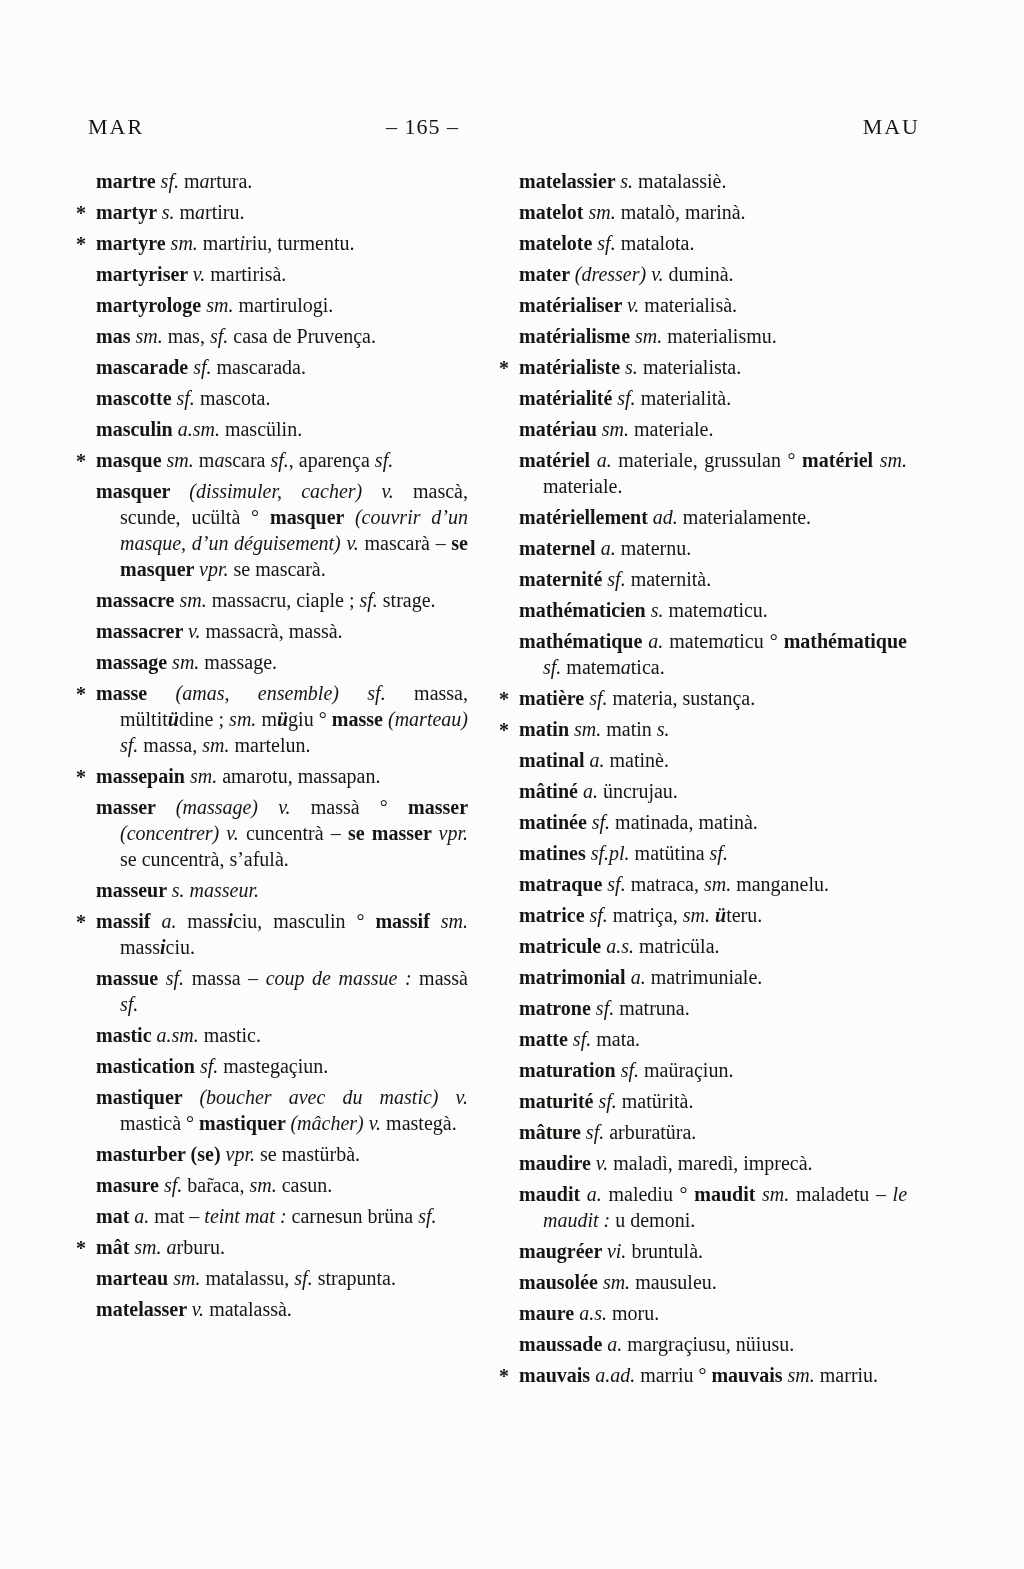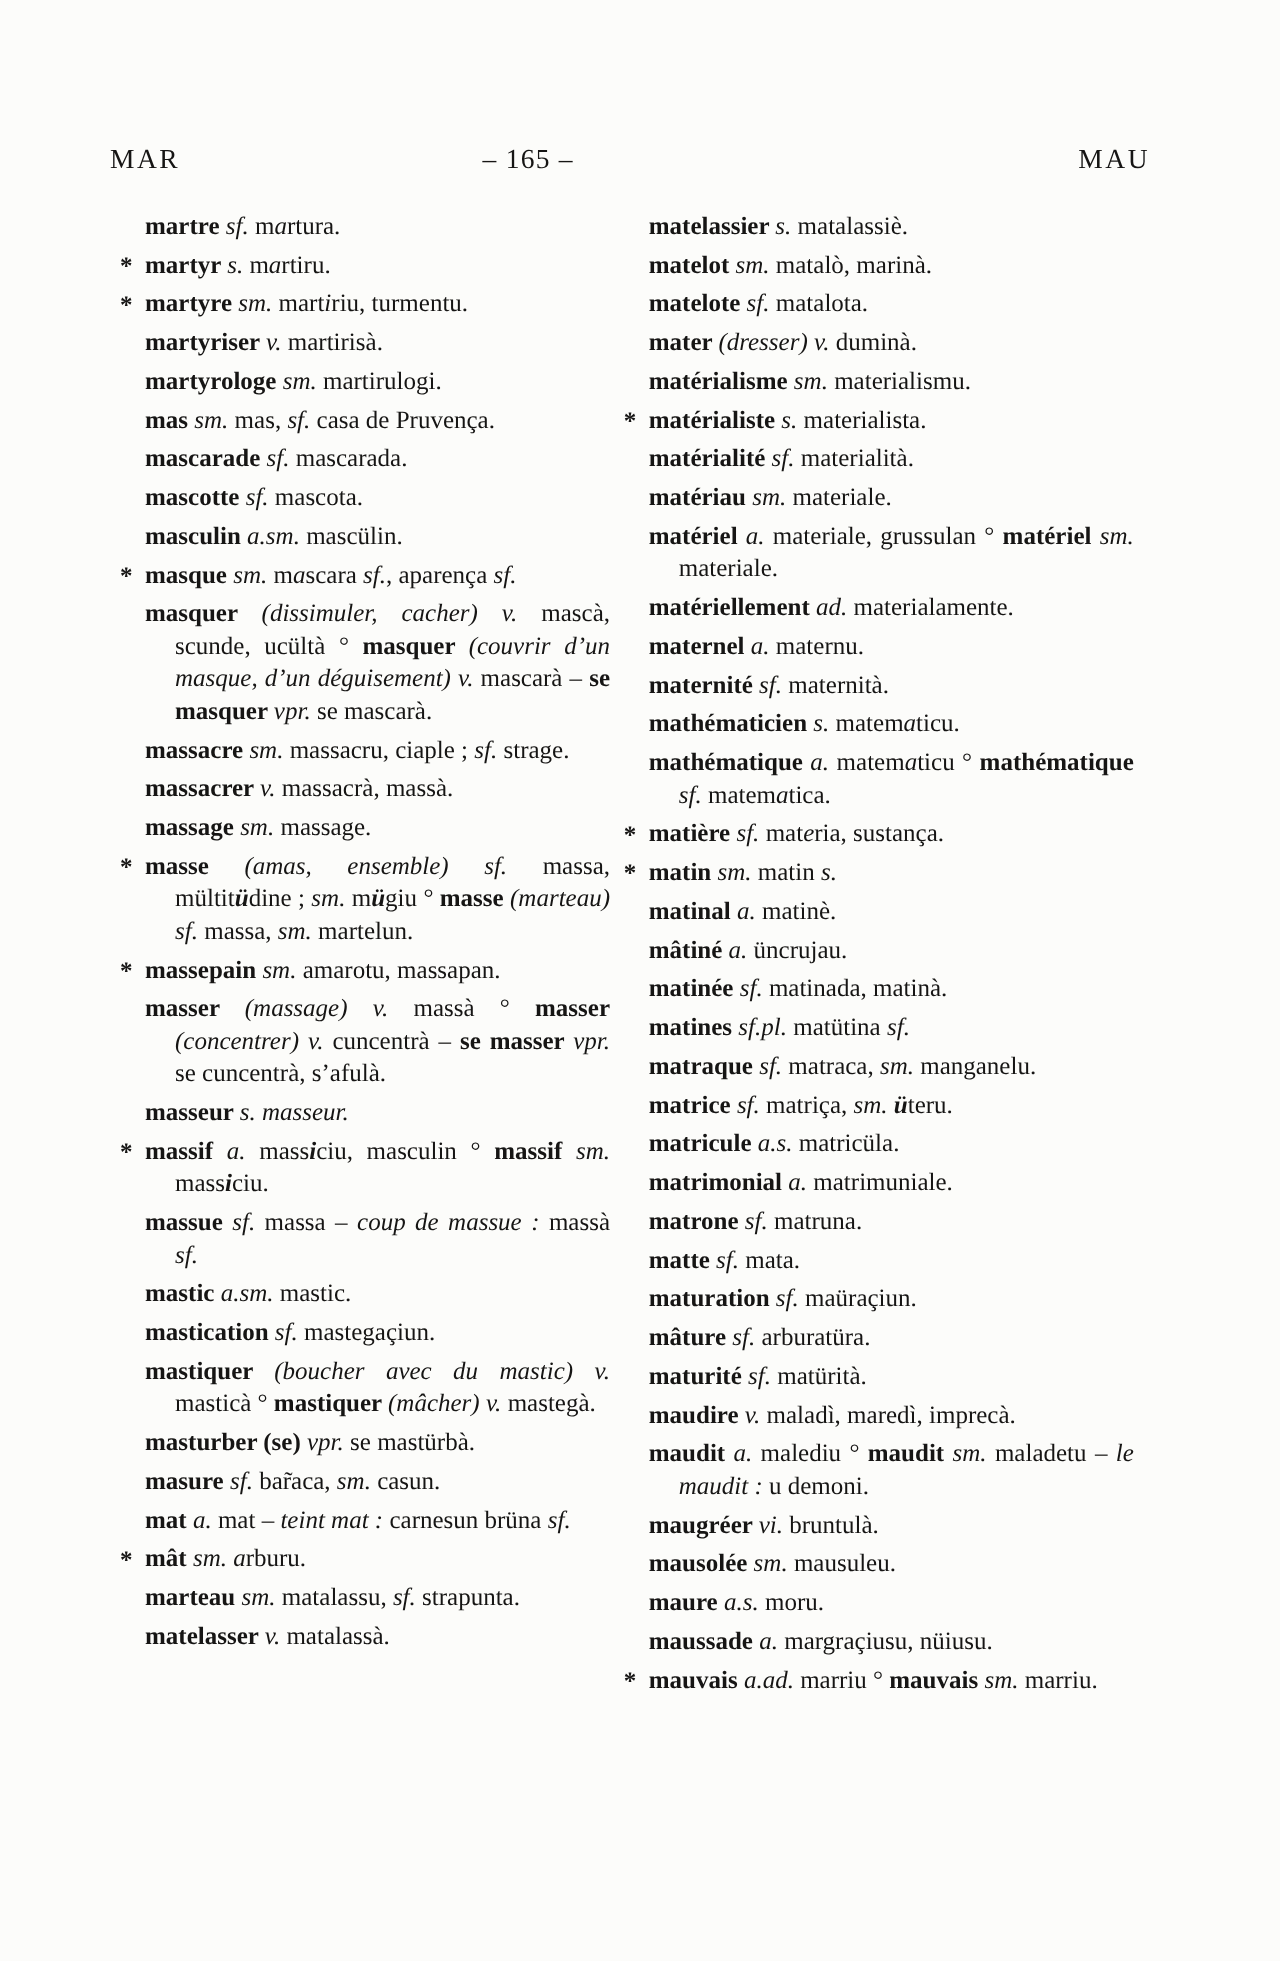--- a/index.html
+++ b/index.html
@@ -18,21 +18,21 @@
     white-space:nowrap;
   }
   #hw-left{left:88px;}
   #hw-center{left:386px;width:200px;letter-spacing:1px;}
   #hw-right{right:104px;}
   .column{
     position:absolute;top:168px;
     font-size:20px;line-height:26px;
     text-align:justify;
   }
-  #col-left{left:116px;width:372px;}
+  #col-left{left:96px;width:372px;}
   #col-right{left:519px;width:388px;}
   .entry{
     padding-left:24px;
     text-indent:-24px;
     position:relative;
     margin-bottom:5px;
   }
   .star{
     position:absolute;
     left:-20px;top:1px;
@@ -82,20 +82,21 @@
     <div class="entry"><span class="b">mat </span><span class="i">a. </span><span class="n">mat – </span><span class="i">teint mat : </span><span class="n">carnesun brüna </span><span class="i">sf.</span></div>
     <div class="entry"><span class="star">*</span><span class="b">mât </span><span class="i">sm. </span><span class="i">a</span><span class="n">rburu.</span></div>
     <div class="entry"><span class="b">marteau </span><span class="i">sm. </span><span class="n">matalassu, </span><span class="i">sf. </span><span class="n">strapunta.</span></div>
     <div class="entry"><span class="b">matelasser </span><span class="i">v. </span><span class="n">matalassà.</span></div>
   </div>
 <div id="col-right" class="column">
     <div class="entry"><span class="b">matelassier </span><span class="i">s. </span><span class="n">matalassiè.</span></div>
     <div class="entry"><span class="b">matelot </span><span class="i">sm. </span><span class="n">matalò, marinà.</span></div>
     <div class="entry"><span class="b">matelote </span><span class="i">sf. </span><span class="n">matalota.</span></div>
     <div class="entry"><span class="b">mater </span><span class="i">(dresser) v. </span><span class="n">duminà.</span></div>
+    <div class="entry"><span class="b">matérialiser </span><span class="i">v. </span><span class="n">materialisà.</span></div>
     <div class="entry"><span class="b">matérialisme </span><span class="i">sm. </span><span class="n">materialismu.</span></div>
     <div class="entry"><span class="star">*</span><span class="b">matérialiste </span><span class="i">s. </span><span class="n">materialista.</span></div>
     <div class="entry"><span class="b">matérialité </span><span class="i">sf. </span><span class="n">materialità.</span></div>
     <div class="entry"><span class="b">matériau </span><span class="i">sm. </span><span class="n">materiale.</span></div>
     <div class="entry"><span class="b">matériel </span><span class="i">a. </span><span class="n">materiale, grussulan ° </span><span class="b">matériel </span><span class="i">sm. </span><span class="n">materiale.</span></div>
     <div class="entry"><span class="b">matériellement </span><span class="i">ad. </span><span class="n">materialamente.</span></div>
     <div class="entry"><span class="b">maternel </span><span class="i">a. </span><span class="n">maternu.</span></div>
     <div class="entry"><span class="b">maternité </span><span class="i">sf. </span><span class="n">maternità.</span></div>
     <div class="entry"><span class="b">mathématicien </span><span class="i">s. </span><span class="n">matem</span><span class="i">a</span><span class="n">ticu.</span></div>
     <div class="entry"><span class="b">mathématique </span><span class="i">a. </span><span class="n">matem</span><span class="i">a</span><span class="n">ticu ° </span><span class="b">mathématique </span><span class="i">sf. </span><span class="n">matem</span><span class="i">a</span><span class="n">tica.</span></div>
@@ -105,22 +106,22 @@
     <div class="entry"><span class="b">mâtiné </span><span class="i">a. </span><span class="n">üncrujau.</span></div>
     <div class="entry"><span class="b">matinée </span><span class="i">sf. </span><span class="n">matinada, matinà.</span></div>
     <div class="entry"><span class="b">matines </span><span class="i">sf.pl. </span><span class="n">matütina </span><span class="i">sf.</span></div>
     <div class="entry"><span class="b">matraque </span><span class="i">sf. </span><span class="n">matraca, </span><span class="i">sm. </span><span class="n">manganelu.</span></div>
     <div class="entry"><span class="b">matrice </span><span class="i">sf. </span><span class="n">matriça, </span><span class="i">sm. </span><span class="bi">ü</span><span class="n">teru.</span></div>
     <div class="entry"><span class="b">matricule </span><span class="i">a.s. </span><span class="n">matricüla.</span></div>
     <div class="entry"><span class="b">matrimonial </span><span class="i">a. </span><span class="n">matrimuniale.</span></div>
     <div class="entry"><span class="b">matrone </span><span class="i">sf. </span><span class="n">matruna.</span></div>
     <div class="entry"><span class="b">matte </span><span class="i">sf. </span><span class="n">mata.</span></div>
     <div class="entry"><span class="b">maturation </span><span class="i">sf. </span><span class="n">maüraçiun.</span></div>
+    <div class="entry"><span class="b">maturité </span><span class="i">sf. </span><span class="n">matürità.</span></div>
     <div class="entry"><span class="b">mâture </span><span class="i">sf. </span><span class="n">arburatüra.</span></div>
-    <div class="entry"><span class="b">maturité </span><span class="i">sf. </span><span class="n">matürità.</span></div>
     <div class="entry"><span class="b">maudire </span><span class="i">v. </span><span class="n">maladì, maredì, imprecà.</span></div>
     <div class="entry"><span class="b">maudit </span><span class="i">a. </span><span class="n">malediu ° </span><span class="b">maudit </span><span class="i">sm. </span><span class="n">maladetu – </span><span class="i">le maudit : </span><span class="n">u demoni.</span></div>
     <div class="entry"><span class="b">maugréer </span><span class="i">vi. </span><span class="n">bruntulà.</span></div>
     <div class="entry"><span class="b">mausolée </span><span class="i">sm. </span><span class="n">mausuleu.</span></div>
     <div class="entry"><span class="b">maure </span><span class="i">a.s. </span><span class="n">moru.</span></div>
     <div class="entry"><span class="b">maussade </span><span class="i">a. </span><span class="n">margraçiusu, nüiusu.</span></div>
     <div class="entry"><span class="star">*</span><span class="b">mauvais </span><span class="i">a.ad. </span><span class="n">marriu ° </span><span class="b">mauvais </span><span class="i">sm. </span><span class="n">marriu.</span></div>
   </div>
 
 </body></html>

